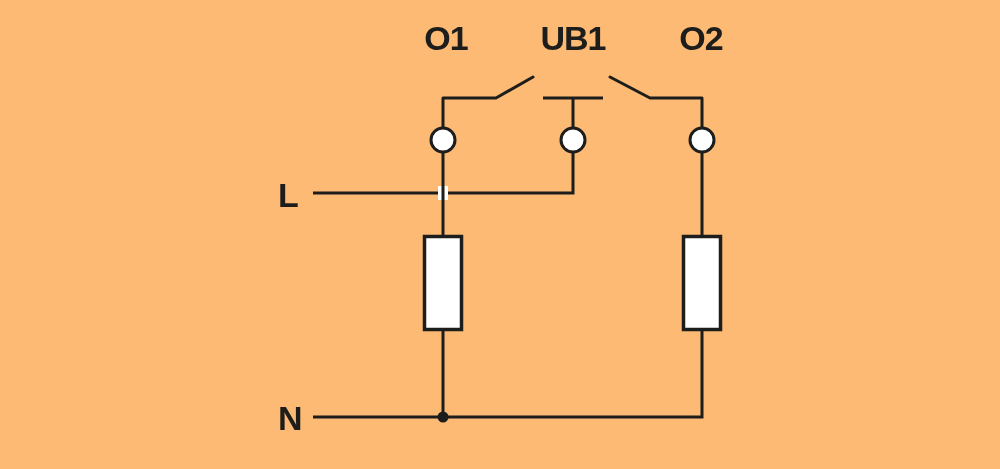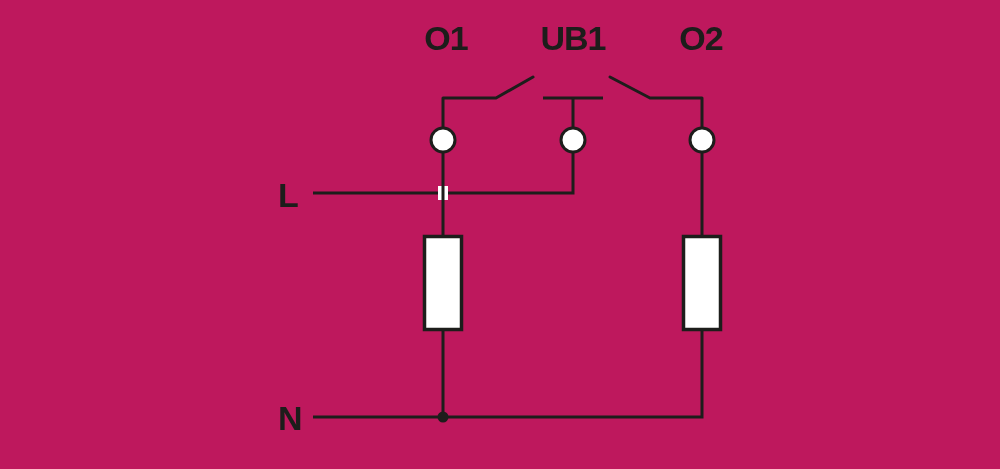--- a/index.html
+++ b/index.html
@@ -10,21 +10,21 @@
     width: 1000px;
     height: 469px;
     background: #ffffff;
     overflow: hidden;
     font-family: "Liberation Sans", sans-serif;
   }
   .stage {
     position: relative;
     width: 1000px;
     height: 469px;
-    background: #be185d;
+    background: #fdba74;
   }
   svg {
     display: block;
   }
   .diagram-label {
     font-family: "Liberation Sans", sans-serif;
     font-weight: bold;
     font-size: 34px;
     letter-spacing: -1px;
   }

